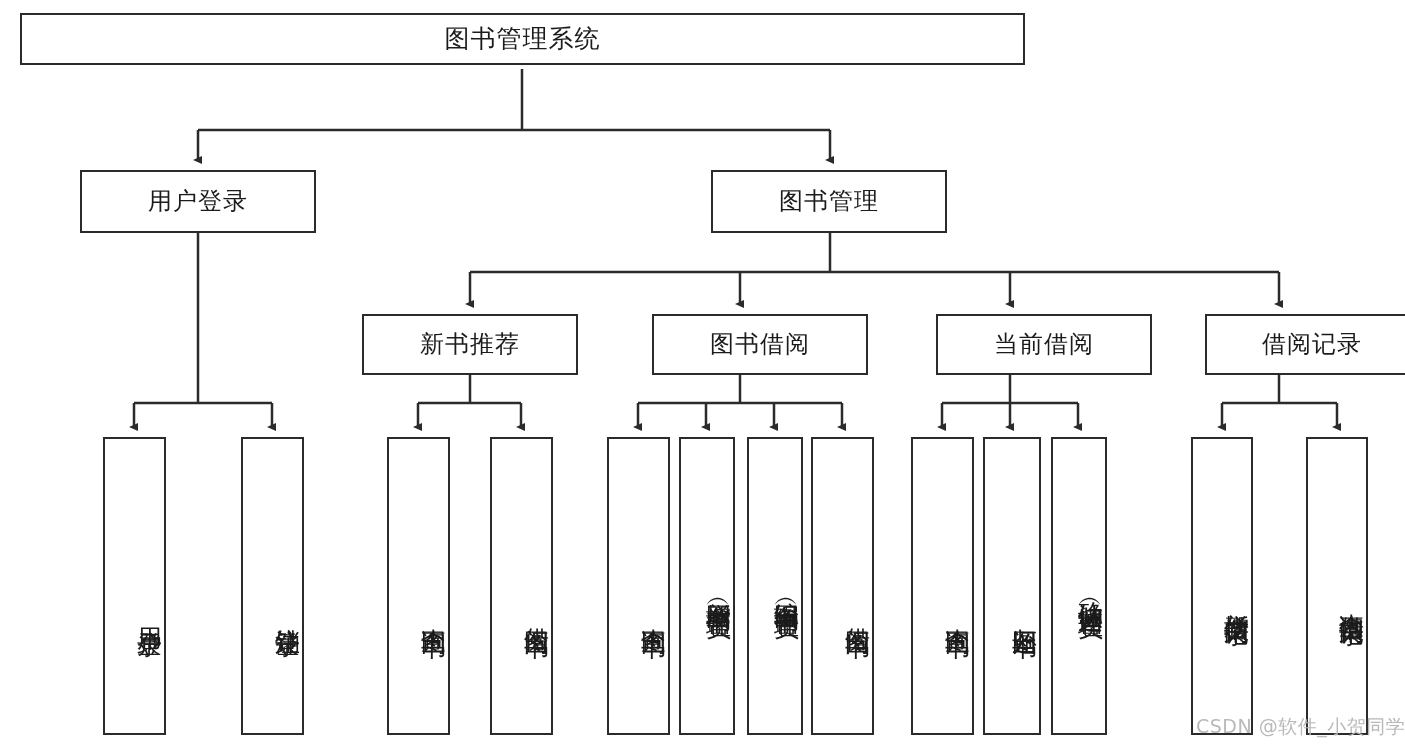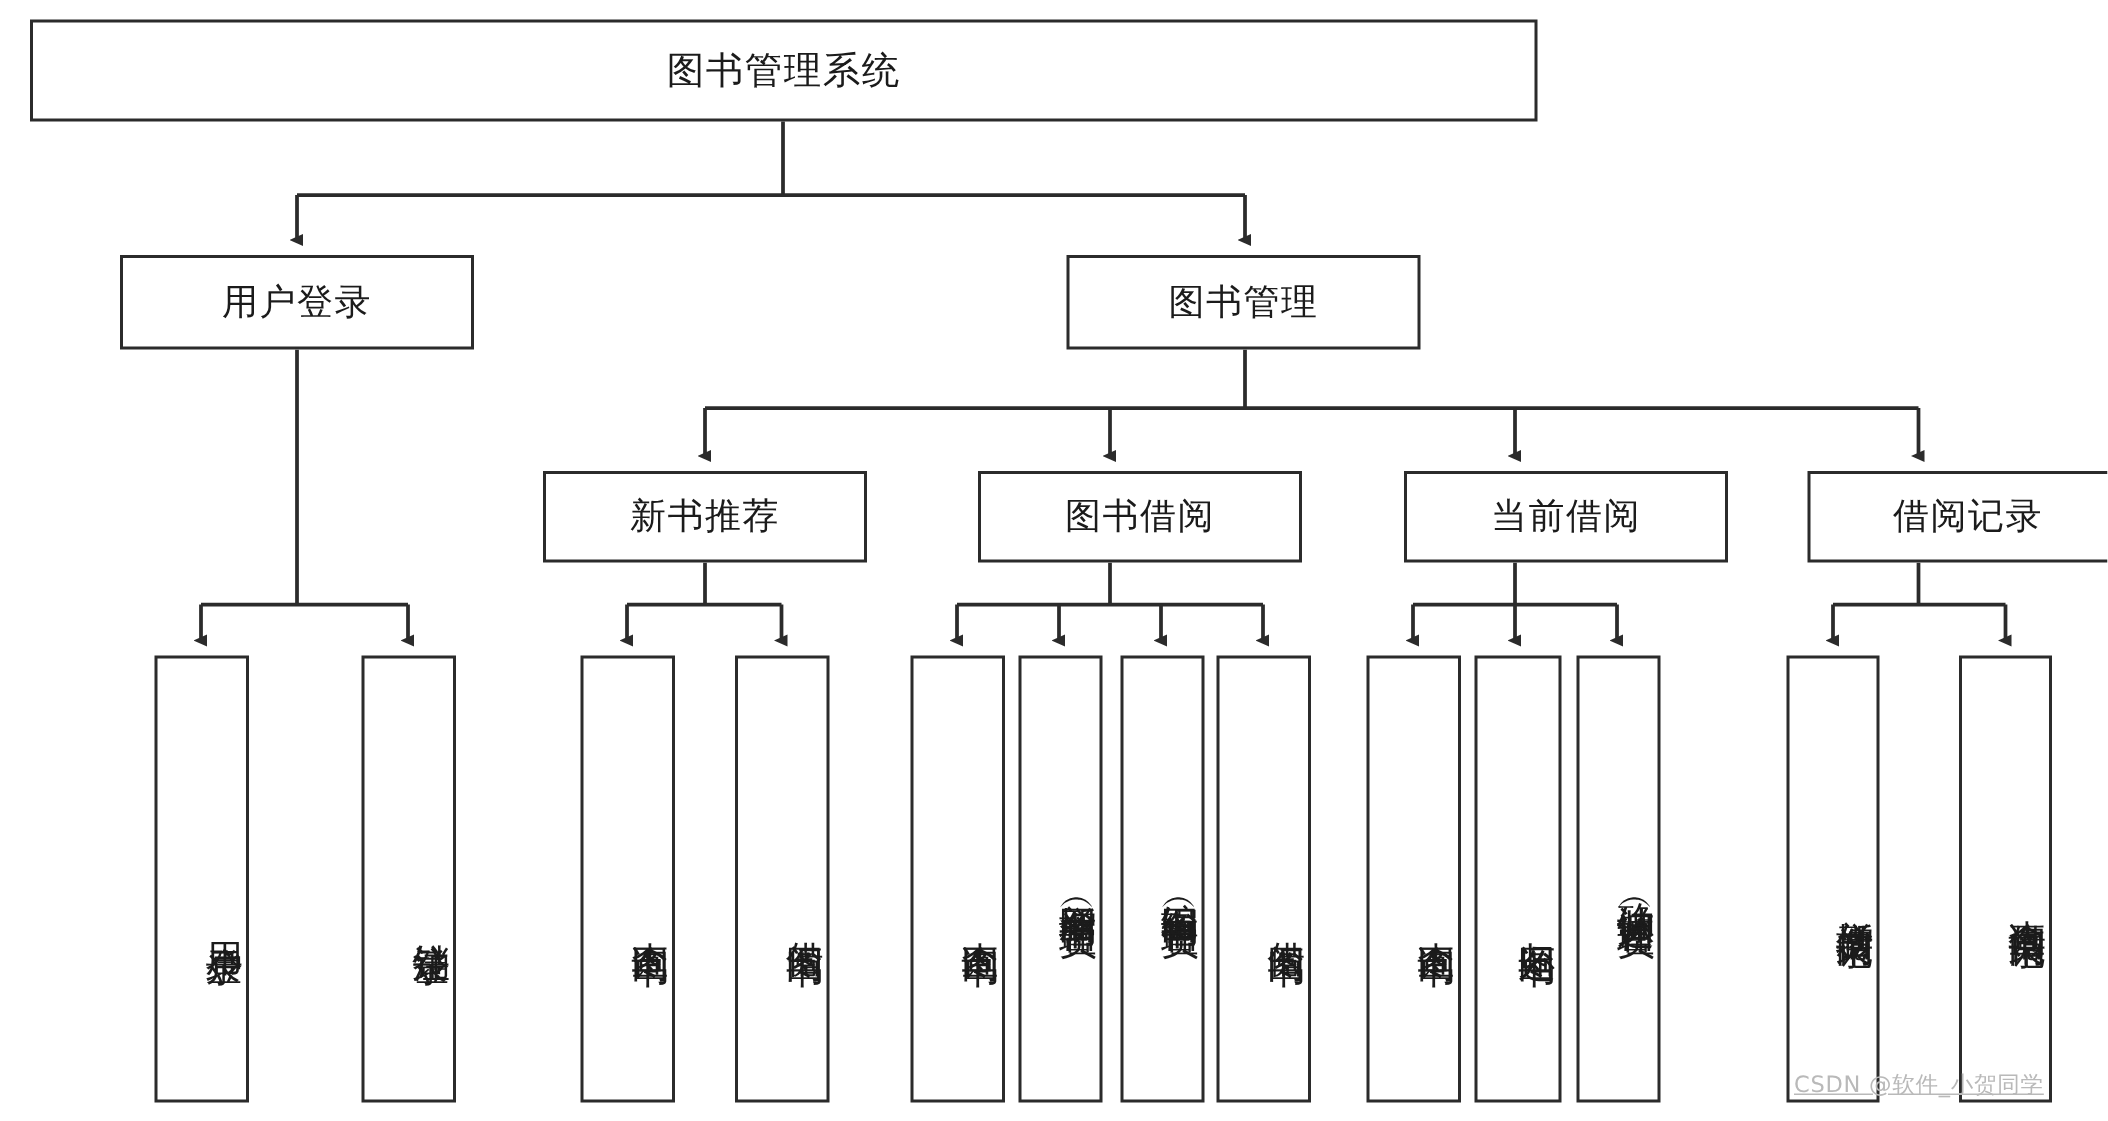--- a/index.html
+++ b/index.html
@@ -56,25 +56,24 @@
     padding-top: 52px;
   }
   .node.v.tall {
     padding-top: 10px;
   }
   .node.v.mid {
     padding-top: 26px;
   }
   .watermark {
     position: absolute;
-    font-size: 15px;
+    font-size: 19px;
     color: #b9b9b9;
     white-space: nowrap;
     letter-spacing: 0.5px;
-    text-decoration: underline;
   }
 </style>
 </head>
 <body>
 
 <div id="canvas">
 
   <svg id="edges" viewBox="0 0 1405 747" xmlns="http://www.w3.org/2000/svg">
     <defs>
       <marker id="arrow" markerWidth="10" markerHeight="10" refX="5" refY="5" orient="auto" markerUnits="userSpaceOnUse">
@@ -118,21 +117,21 @@
       <path d="M1010,403 L1010,427" marker-end="url(#arrow)"></path>
       <path d="M1078,403 L1078,427" marker-end="url(#arrow)"></path>
 
       <path d="M1279,375 L1279,403"></path>
       <path d="M1222,403 L1337,403"></path>
       <path d="M1222,403 L1222,427" marker-end="url(#arrow)"></path>
       <path d="M1337,403 L1337,427" marker-end="url(#arrow)"></path>
     </g>
   </svg>
 
-  <div class="node h root" style="left:20px; top:13px; width:1005px; height:68px;">图书管理系统</div>
+  <div class="node h root" style="left:20px; top:13px; width:1005px; height:52px;">图书管理系统</div>
 
   <div class="node h" style="left:80px; top:170px; width:236px; height:63px;">用户登录</div>
   <div class="node h" style="left:711px; top:170px; width:236px; height:63px;">图书管理</div>
 
   <div class="node h" style="left:362px; top:314px; width:216px; height:61px;">新书推荐</div>
   <div class="node h" style="left:632px; top:314px; width:216px; height:61px;margin-left:20px;">图书借阅</div>
   <div class="node h" style="left:902px; top:314px; width:216px; height:61px;margin-left:34px;">当前借阅</div>
   <div class="node h" style="left:1172px; top:314px; width:214px; height:61px;margin-left:33px;">借阅记录</div>
 
   <div class="node v" style="left:103px; top:437px; width:63px; height:298px;">用户登录</div>

